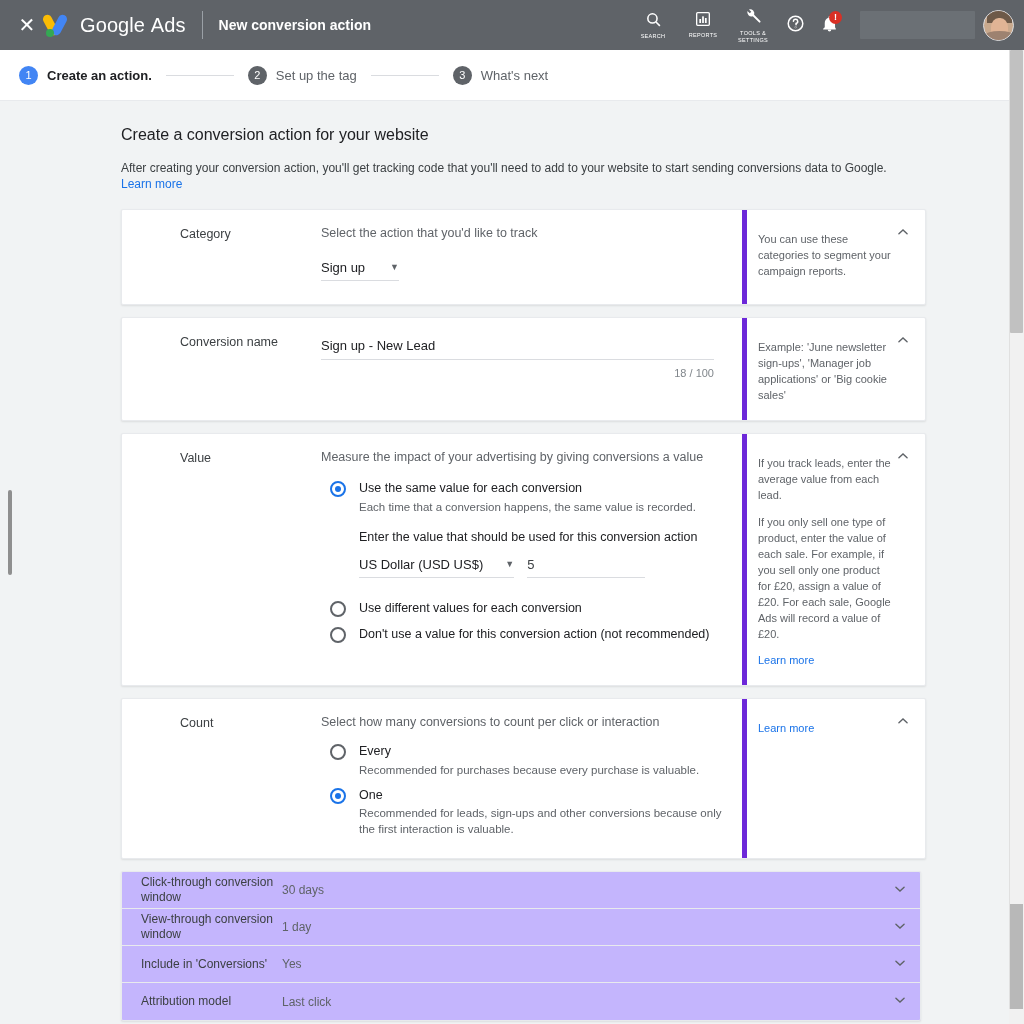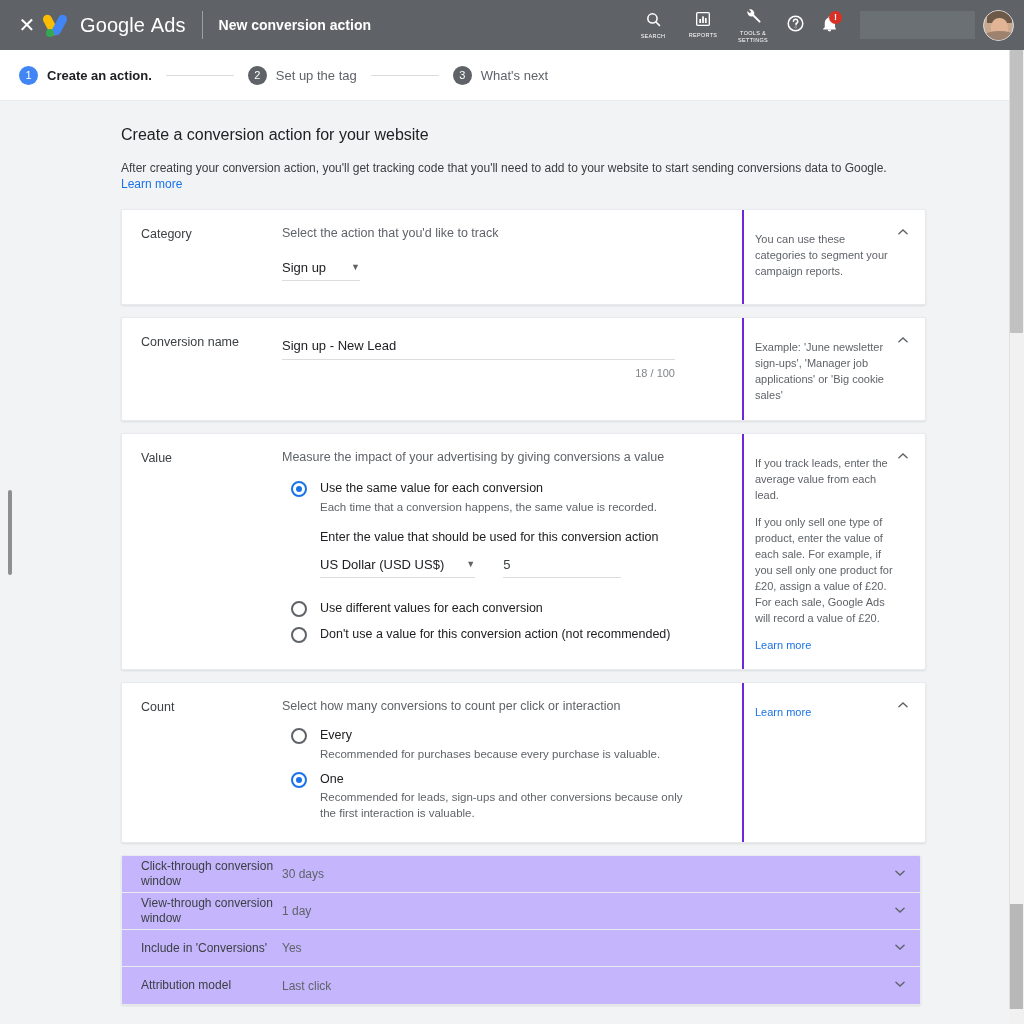--- a/index.html
+++ b/index.html
@@ -244,30 +244,31 @@
     display: flex;
     position: relative;
   }
   .card-label {
     width: 160px;
     flex: 0 0 160px;
     padding: 16px 0 16px 19px;
     font-size: 12.5px;
     color: #3c4043;
     line-height: 1.3;
+    margin-left: 39px;
   }
   .card-main {
     flex: 1 1 auto;
     padding: 16px 18px 18px 0;
     min-width: 0;
   }
   .card-aside {
     width: 183px;
     flex: 0 0 183px;
-    border-left: 2px solid #6d28d9;
+    border-left: 5px solid #6d28d9;
     padding: 22px 30px 16px 11px;
     font-size: 11px;
     color: #5f6368;
     line-height: 1.45;
   }
   .aside-p { margin-bottom: 11px; }
   .aside-p:last-child { margin-bottom: 0; }
   .chevron {
     position: absolute;
     top: 12px; right: 12px;
@@ -363,21 +364,21 @@
     margin: 15px 0 0 38px;
   }
   .value-sub-label {
     font-size: 12.5px;
     color: #202124;
     margin-bottom: 13px;
   }
   .currency-row {
     display: flex;
     align-items: center;
-    gap: 28px;
+    gap: 13px;
   }
   .amount-input {
     width: 118px;
     border: none;
     border-bottom: 1px solid #dadce0;
     padding: 0 0 5px 0;
     font-size: 13px;
     font-family: "Liberation Sans", sans-serif;
     color: #3c4043;
     background: transparent;

